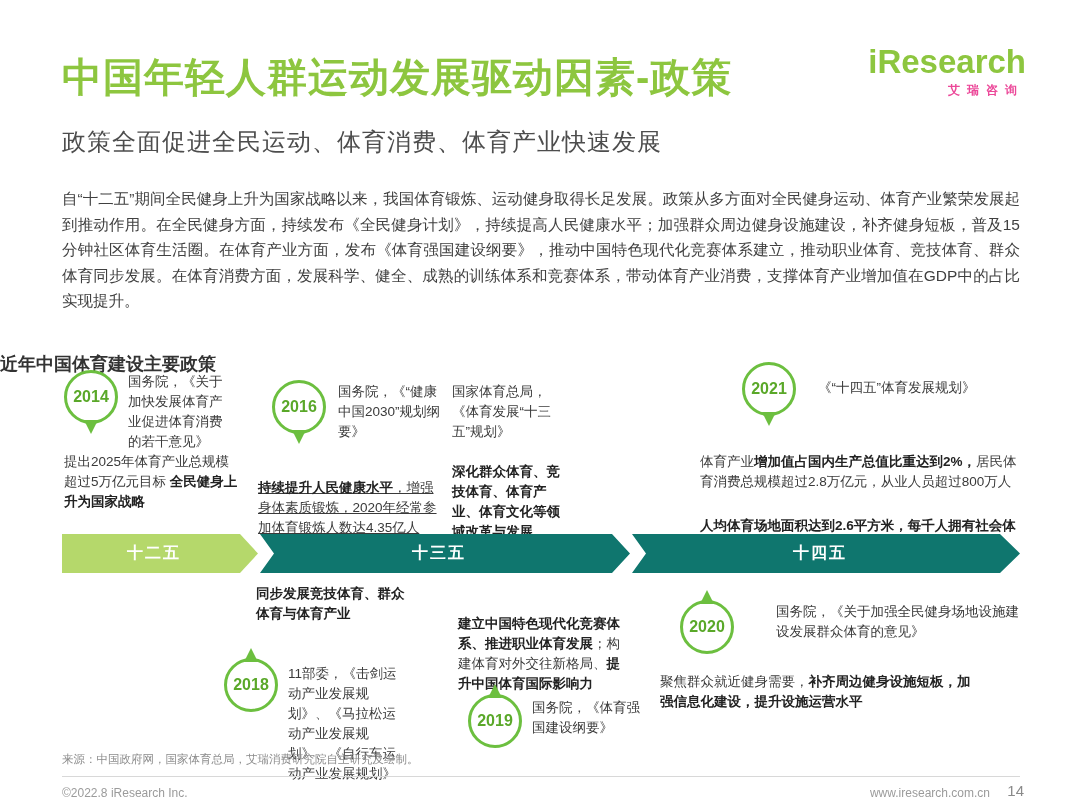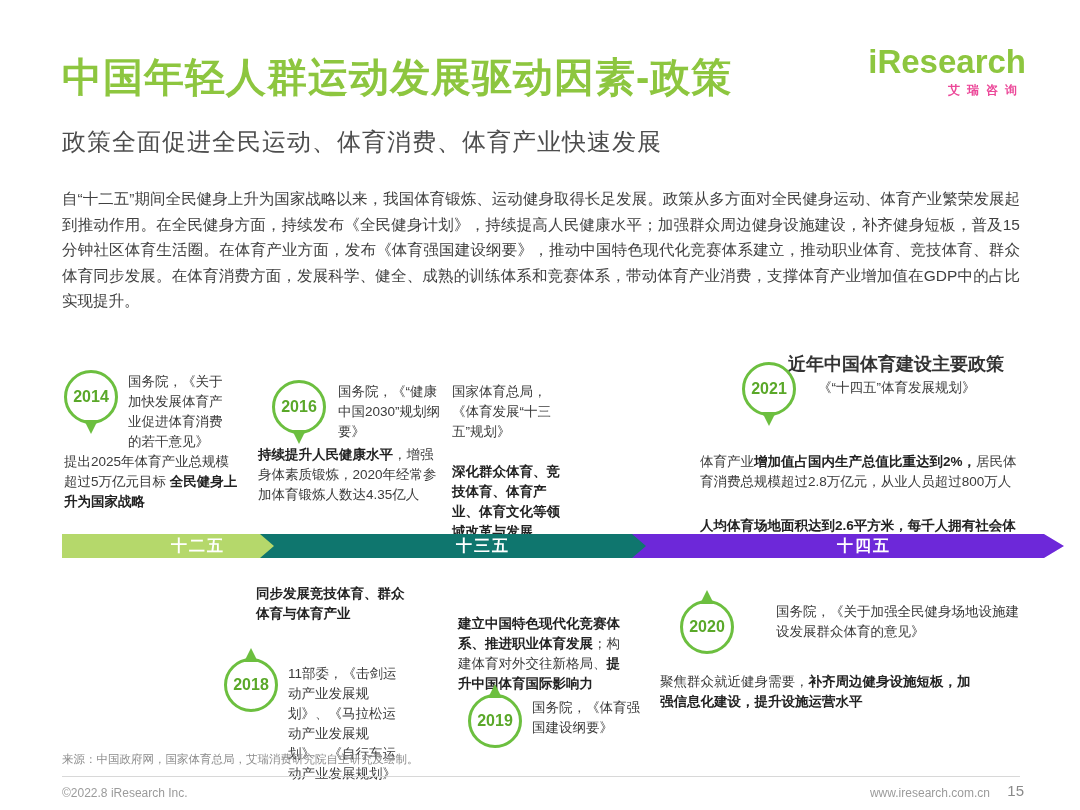--- a/index.html
+++ b/index.html
@@ -82,61 +82,60 @@
     color: #404040;
     text-align: justify;
   }
 
   
   .section-title {
     position: absolute;
     left: 0;
     top: 352px;
     width: 1004px;
-    text-align: right;
+    text-align: left;
     font-size: 18px;
     font-weight: bold;
     color: #333333;
   }
 
   
   .timeline {
     position: absolute;
     left: 62px;
     top: 534px;
     width: 958px;
     height: 36px;
   }
   .arrow {
     position: absolute;
     top: 0;
-    height: 24px;
+    height: 39px;
     display: flex;
     align-items: center;
     justify-content: center;
     color: #ffffff;
     font-size: 16px;
     font-weight: bold;
     letter-spacing: 2px;
-    padding-left: 44px;
   }
   .arrow span { position: relative; left: -6px; }
   .a1 {
     left: 0px; width: 196px;
     background: #b5d86b;
     clip-path: polygon(0 0, calc(100% - 18px) 0, 100% 50%, calc(100% - 18px) 100%, 0 100%);
   }
   .a2 {
     left: 198px; width: 370px;
     background: #0f766e;
     clip-path: polygon(0 0, calc(100% - 18px) 0, 100% 50%, calc(100% - 18px) 100%, 0 100%, 14px 50%);
   }
   .a3 {
     left: 570px; width: 388px;
-    background: #6d28d9;
+    background: #0f766e;
     clip-path: polygon(0 0, calc(100% - 20px) 0, 100% 50%, calc(100% - 20px) 100%, 0 100%, 14px 50%);
   }
 
   
   .pin {
     position: absolute;
     width: 54px;
     height: 54px;
     border-radius: 50%;
     border: 3px solid #6cbf3f;
@@ -235,21 +234,21 @@
 
   <div class="pin" style="left:64px; top:370px;">2014</div>
   <div class="note" style="left:128px; top:372px; width:104px;">国务院，《关于加快发展体育产业促进体育消费的若干意见》</div>
   <div class="note" style="left:64px; top:452px; width:178px;">
     <span>提出2025年体育产业总规模超过5万亿元目标</span>
     <b>全民健身上升为国家战略</b>
   </div>
 
   <div class="pin" style="left:272px; top:380px;">2016</div>
   <div class="note" style="left:338px; top:382px; width:104px;">国务院，《“健康中国2030”规划纲要》</div>
-  <div class="note" style="left:258px; top:445px; width:180px;">
+  <div class="note" style="left:258px; top:478px; width:180px;text-decoration:underline;">
     <b>持续提升人民健康水平</b><span>，增强身体素质锻炼，2020年经常参加体育锻炼人数达4.35亿人</span>
   </div>
 
   <div class="note" style="left:452px; top:382px; width:118px;">
     <span>国家体育总局，《体育发展“十三五”规划》</span>
   </div>
   <div class="note" style="left:452px; top:462px; width:120px; font-weight:bold; color:#222;">深化群众体育、竞技体育、体育产业、体育文化等领域改革与发展</div>
 
   <div class="pin" style="left:742px; top:362px;">2021</div>
   <div class="note" style="left:818px; top:378px; width:200px;">《“十四五”体育发展规划》</div>
@@ -283,15 +282,15 @@
   <div class="pin up" style="left:680px; top:600px;">2020</div>
   <div class="note" style="left:776px; top:602px; width:244px;">国务院，《关于加强全民健身场地设施建设发展群众体育的意见》</div>
   <div class="note" style="left:660px; top:672px; width:320px;">
     <span>聚焦群众就近健身需要，</span><b>补齐周边健身设施短板，加强信息化建设，提升设施运营水平</b>
   </div>
 
   <div class="source">来源：中国政府网，国家体育总局，艾瑞消费研究院自主研究及绘制。</div>
   <div class="footer-rule"></div>
   <div class="footer-left">©2022.8 iResearch Inc.</div>
   <div class="footer-right">www.iresearch.com.cn</div>
-  <div class="page-num">15</div>
+  <div class="page-num">14</div>
 
 </div>
 
 </body></html>

